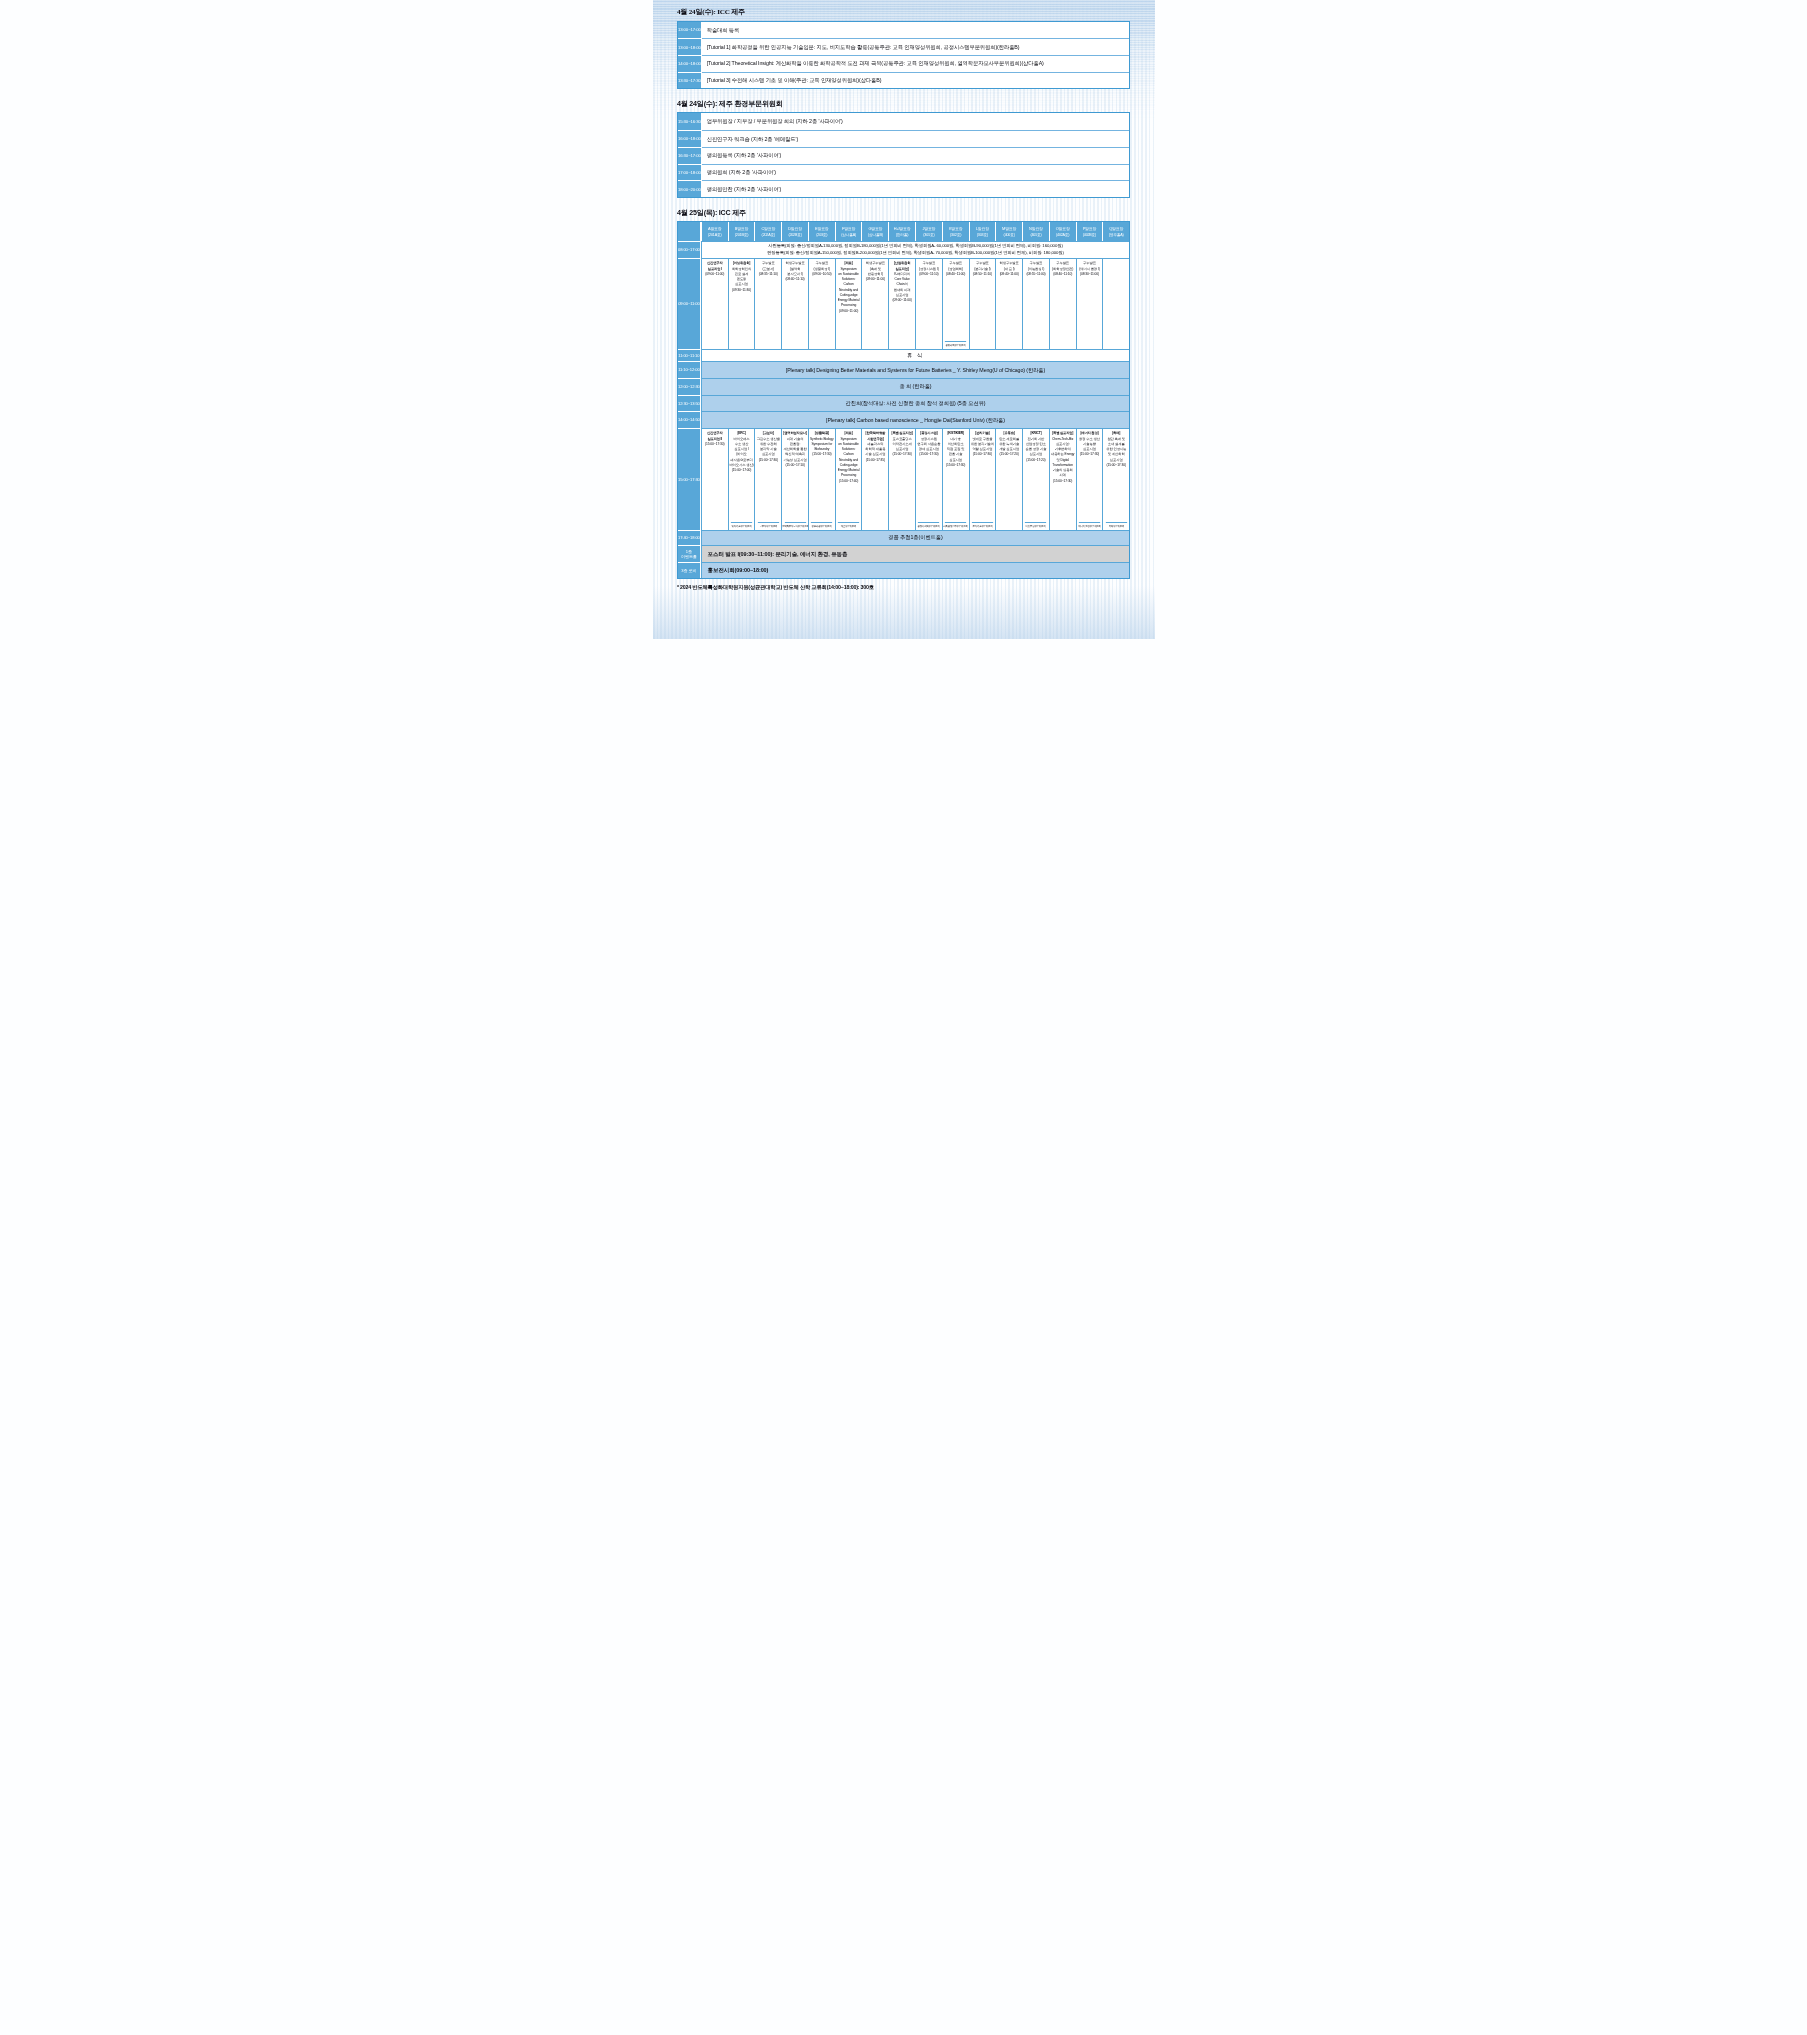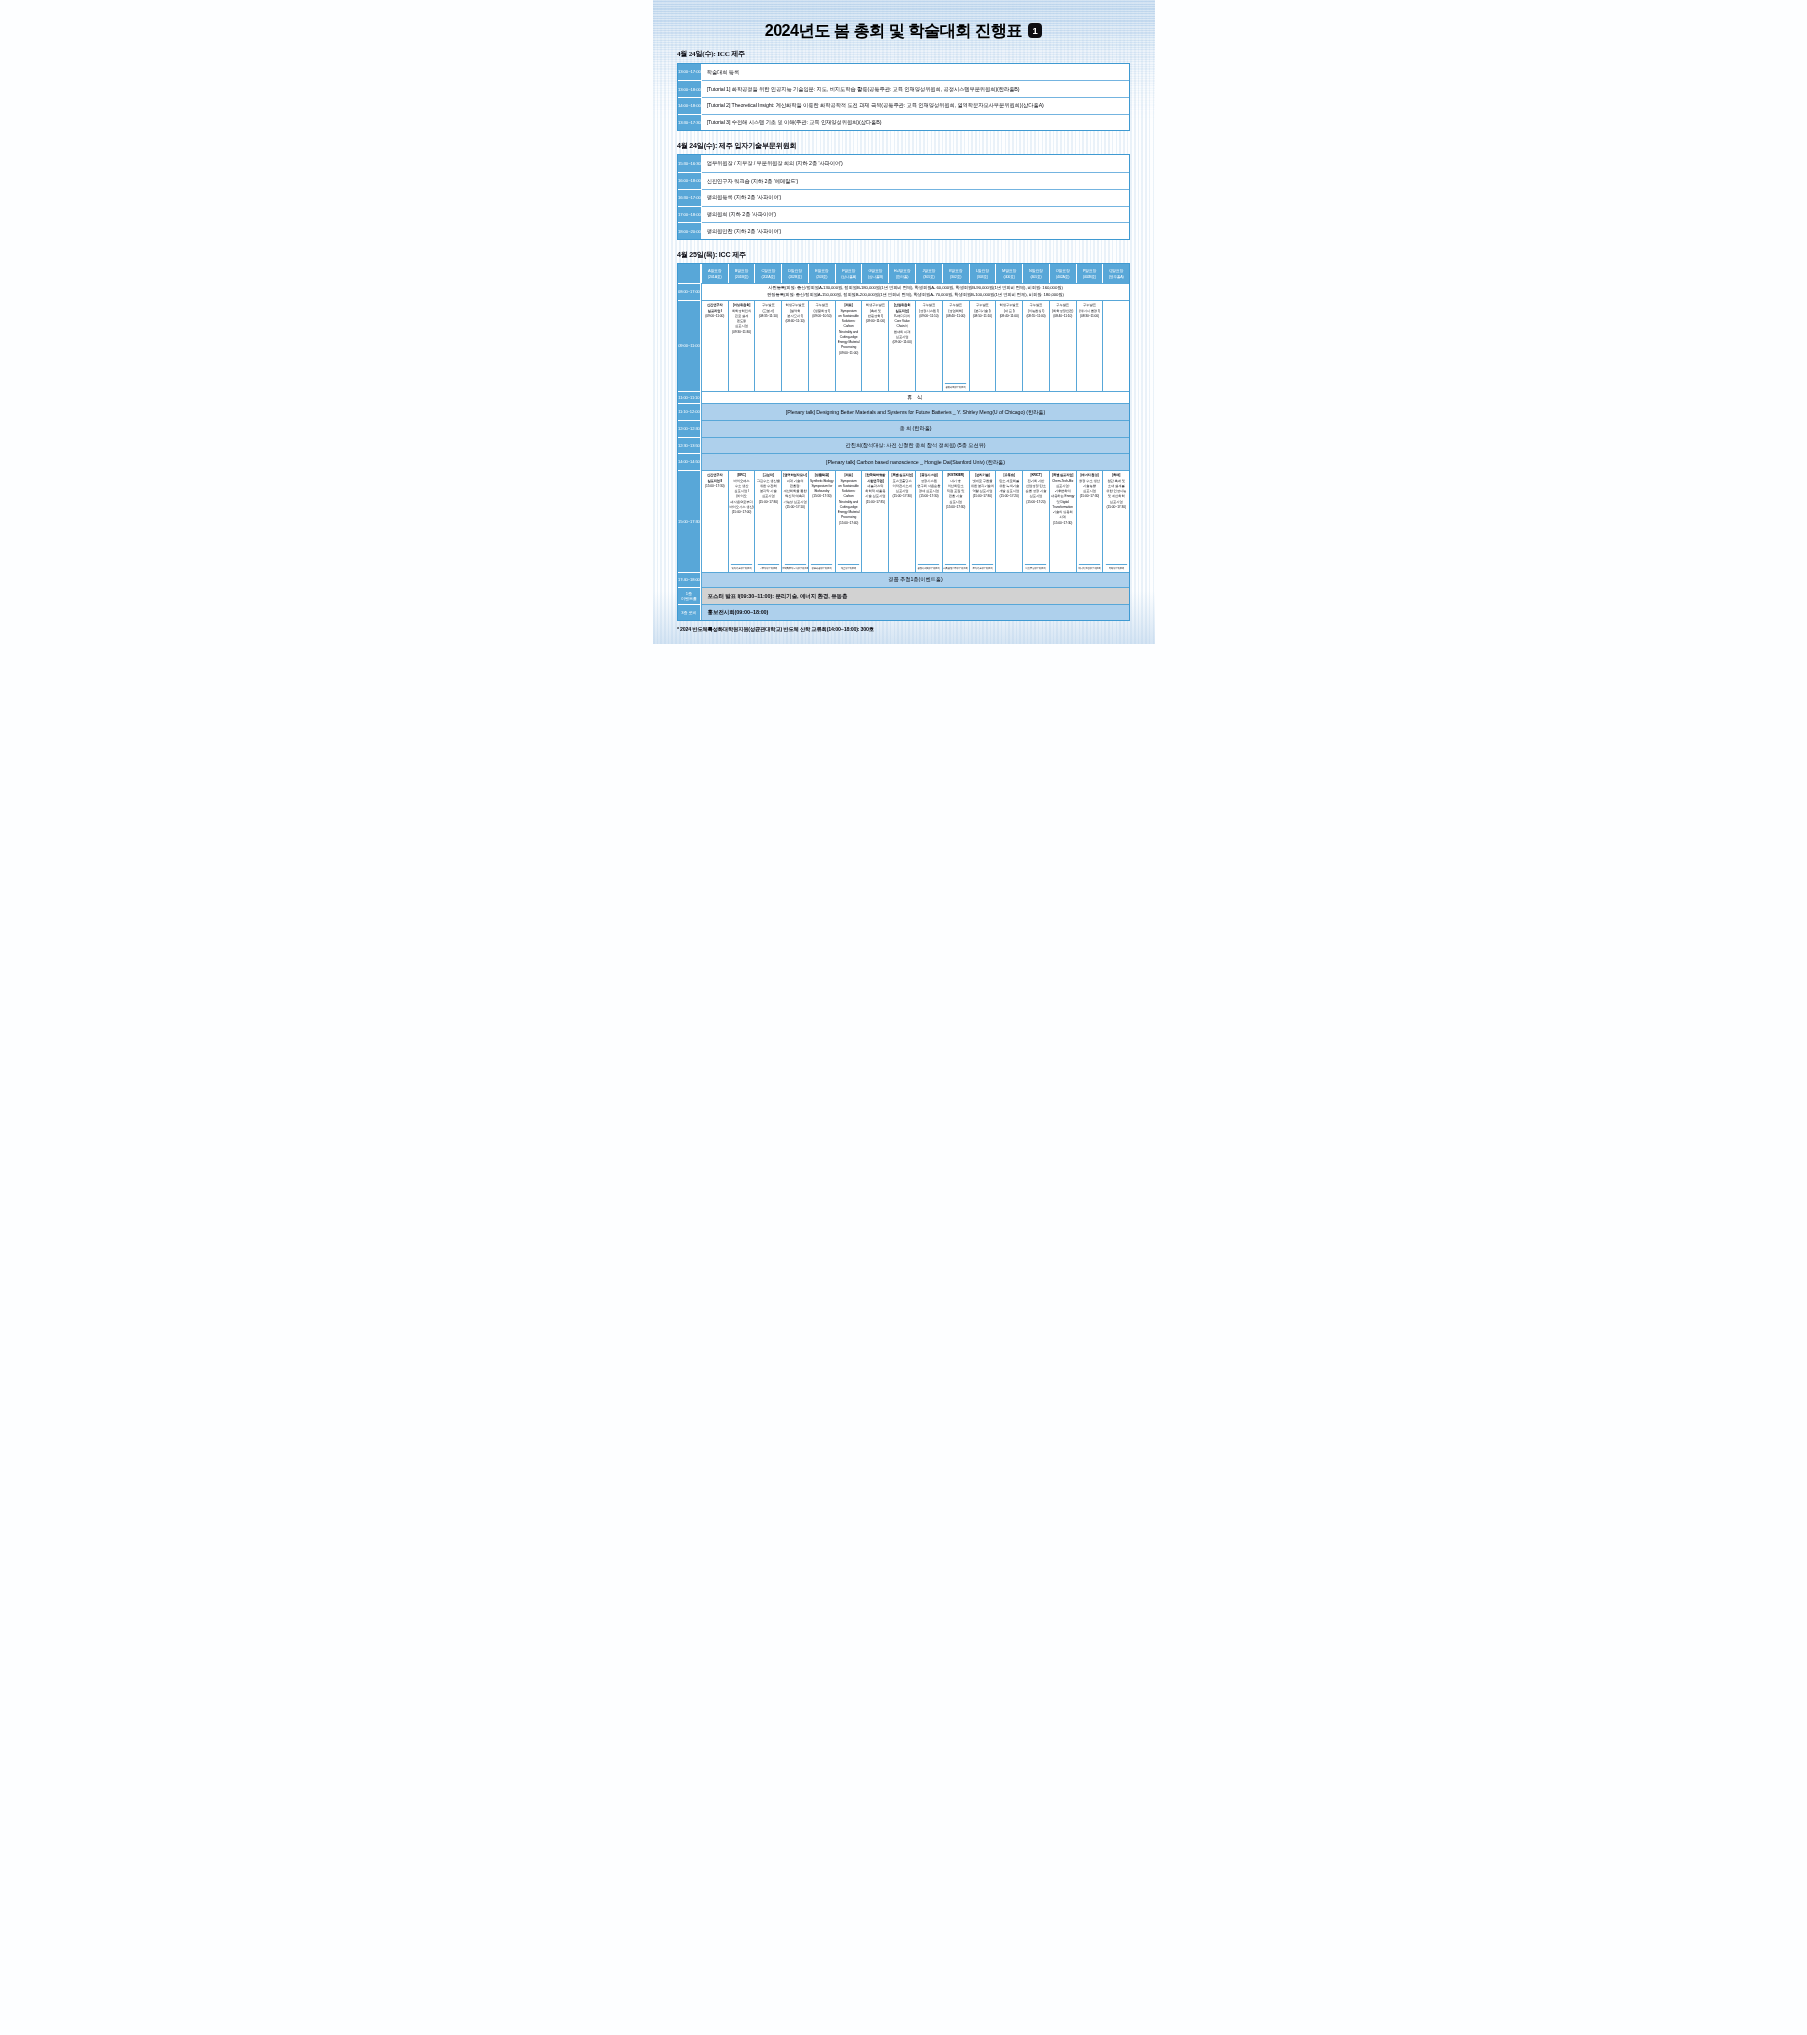--- a/index.html
+++ b/index.html
@@ -87,24 +87,20 @@
 </style>
 </head>
 <body>
 
 <div class="page">
   <div class="bg-stripes"></div>
   <div class="bg-top"></div>
   <div class="bg-bottom"></div>
 
   <div class="content">
-    <header class="title-row">
-      <h1 class="main-title">2024년도 봄 총회 및 학술대회 진행표</h1>
-      <span class="num-badge">1</span>
-    </header>
 
     <h2 class="sec-heading first">4월 24일(수): ICC 제주</h2>
     <div class="stable">
         <div class="srow">
           <div class="stime">13:00~17:00</div>
           <div class="scontent">학술대회 등록</div>
         </div>
         <div class="srow">
           <div class="stime">13:00~18:00</div>
           <div class="scontent">[Tutorial 1] 화학공정을 위한 인공지능 기술입문: 지도, 비지도학습 활용(공동주관: 교육 인재양성위원회, 공정시스템부문위원회)(한라홀B)</div>
@@ -112,21 +108,21 @@
         <div class="srow">
           <div class="stime">14:00~18:00</div>
           <div class="scontent">[Tutorial 2] Theoretical Insight: 계산화학을 이용한 화학공학적 도전 과제 극복(공동주관: 교육 인재양성위원회, 열역학분자모사부문위원회)(삼다홀A)</div>
         </div>
         <div class="srow">
           <div class="stime">13:30~17:30</div>
           <div class="scontent">[Tutorial 3] 수전해 시스템 기초 및 이해(주관: 교육 인재양성위원회)(삼다홀B)</div>
         </div>
       </div>
 
-    <h2 class="sec-heading">4월 24일(수): 제주 입자기술부문위원회</h2>
+    <h2 class="sec-heading">4월 24일(수): 제주 환경부문위원회</h2>
     <div class="stable">
         <div class="srow">
           <div class="stime">15:30~16:30</div>
           <div class="scontent">업무위원장 / 지부장 / 부문위원장 회의 (지하 2층 '사파이어')</div>
         </div>
         <div class="srow">
           <div class="stime">16:00~18:00</div>
           <div class="scontent">신진연구자 워크숍 (지하 2층 '에메랄드')</div>
         </div>
         <div class="srow">

